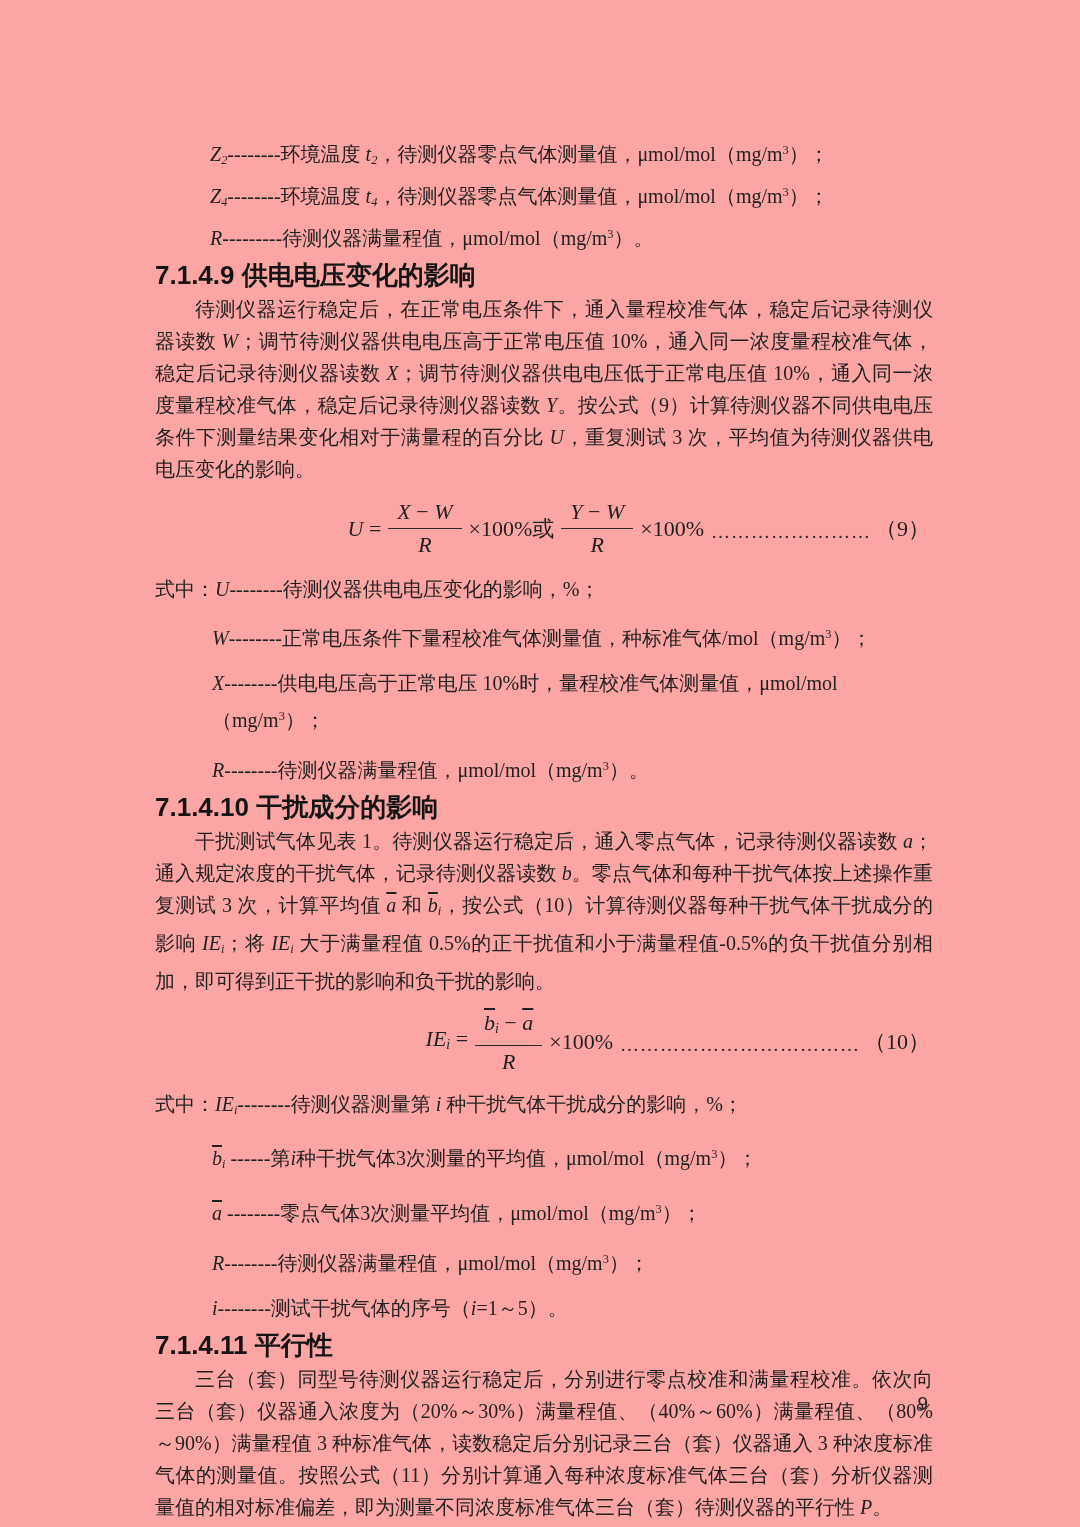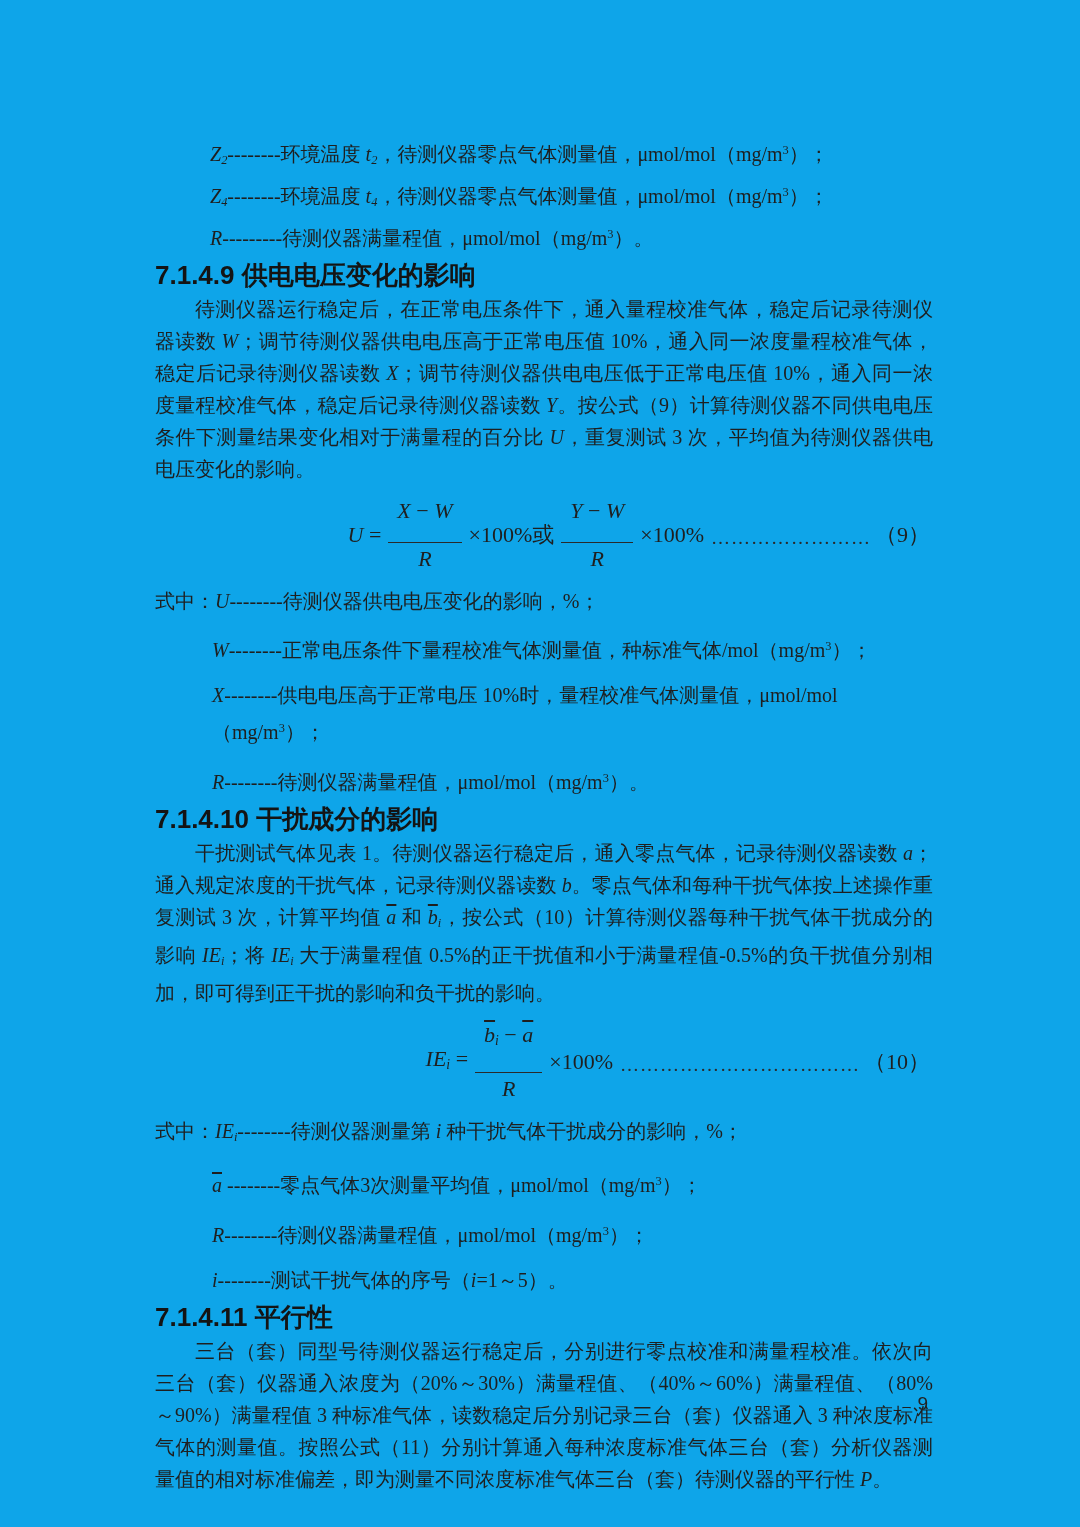--- a/index.html
+++ b/index.html
@@ -1,20 +1,20 @@
 <!DOCTYPE html>
 <html><head>
 <meta charset="utf-8">
 <style>
   html, body { margin: 0; padding: 0; background: #ffffff; }
   .page {
     position: relative;
     width: 1080px;
     height: 1527px;
-    background: #0ea5e9;
+    background: #fca5a5;
     color: #1f1f1f;
     font-family: "Liberation Serif", "DejaVu Serif", serif;
     font-size: 20px;
     line-height: 32px;
     overflow: hidden;
   }
   .content {
     position: absolute;
     left: 155px;
     top: 134px;
@@ -47,21 +47,21 @@
   }
   .fpart { white-space: pre; margin: 0 3px; }
   .frac {
     display: inline-flex;
     flex-direction: column;
     align-items: center;
     margin: 0 4px;
     vertical-align: middle;
   }
   .frac .fn {
-    padding: 0 9px 18px 9px;
+    padding: 0 9px 3px 9px;
     border-bottom: 1.6px solid #2a2a2a;
     white-space: pre;
   }
   .frac .fd { padding-top: 3px; white-space: pre; }
   .fdots {
     font-size: 19px;
     letter-spacing: 1px;
     color: #2a2a2a;
     margin: 6px 2px 0 4px;
     white-space: nowrap;
@@ -132,20 +132,21 @@
         <span class="fn"><span class="it ov">b</span><span class="it sb">i</span><span> − </span><span class="it ov">a</span></span>
         <span class="fd"><span class="it">R</span></span>
       </span>
       <span class="fpart"><span>×100%</span></span>
       <span class="fdots">………………………………</span>
       <span class="fpart flabel">（10）</span>
     </div>
 
     <div class="where">
       <p class="where-first"><span>式中：</span><span class="it">IE</span><span class="it sb">i</span><span>--------待测仪器测量第 </span><span class="it">i</span><span> 种干扰气体干扰成分的影响，%；</span></p>
+      <p class="where-item"><span class="it ov">b</span><span class="it sb">i</span><span> ------第</span><span class="it">i</span><span>种干扰气体3次测量的平均值，μmol/mol（mg/m</span><span class="sp">3</span><span>）；</span></p>
       <p class="where-item"><span class="it ov">a</span><span> --------零点气体3次测量平均值，μmol/mol（mg/m</span><span class="sp">3</span><span>）；</span></p>
       <p class="where-item"><span class="it">R</span><span>--------待测仪器满量程值，μmol/mol（mg/m</span><span class="sp">3</span><span>）；</span></p>
       <p class="where-item"><span class="it">i</span><span>--------测试干扰气体的序号（</span><span class="it">i</span><span>=1～5）。</span></p>
     </div>
 
     <h3 class="heading">7.1.4.11 平行性</h3>
     <p class="para"><span>三台（套）同型号待测仪器运行稳定后，分别进行零点校准和满量程校准。依次向三台（套）仪器通入浓度为（20%～30%）满量程值、（40%～60%）满量程值、（80%～90%）满量程值 3 种标准气体，读数稳定后分别记录三台（套）仪器通入 3 种浓度标准气体的测量值。按照公式（11）分别计算通入每种浓度标准气体三台（套）分析仪器测量值的相对标准偏差，即为测量不同浓度标准气体三台（套）待测仪器的平行性 </span><span class="it">P</span><span>。</span></p>
 
   </div>
 

